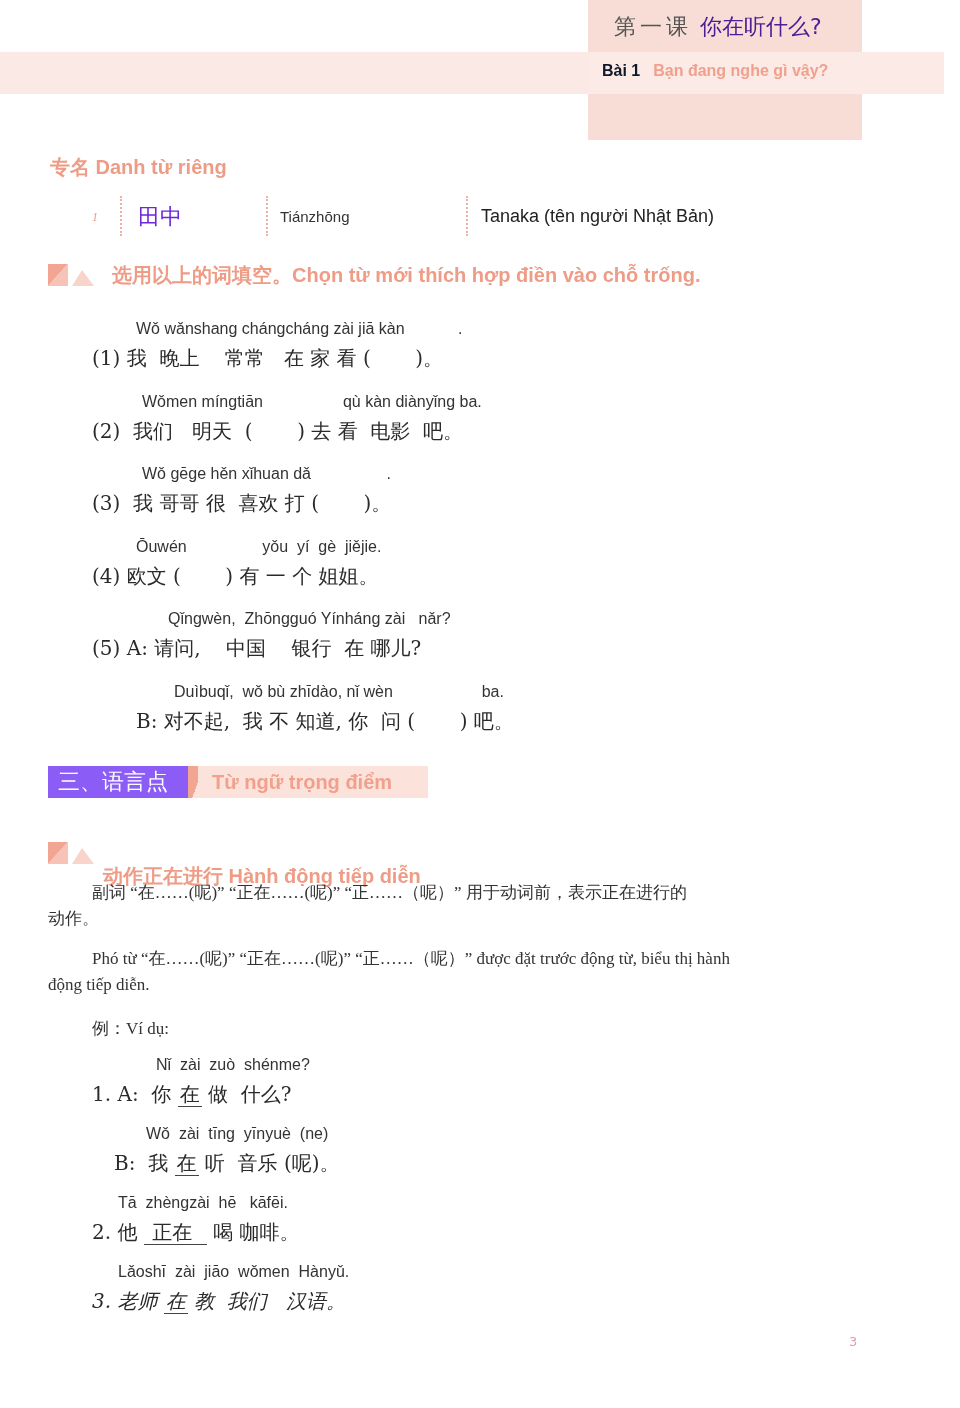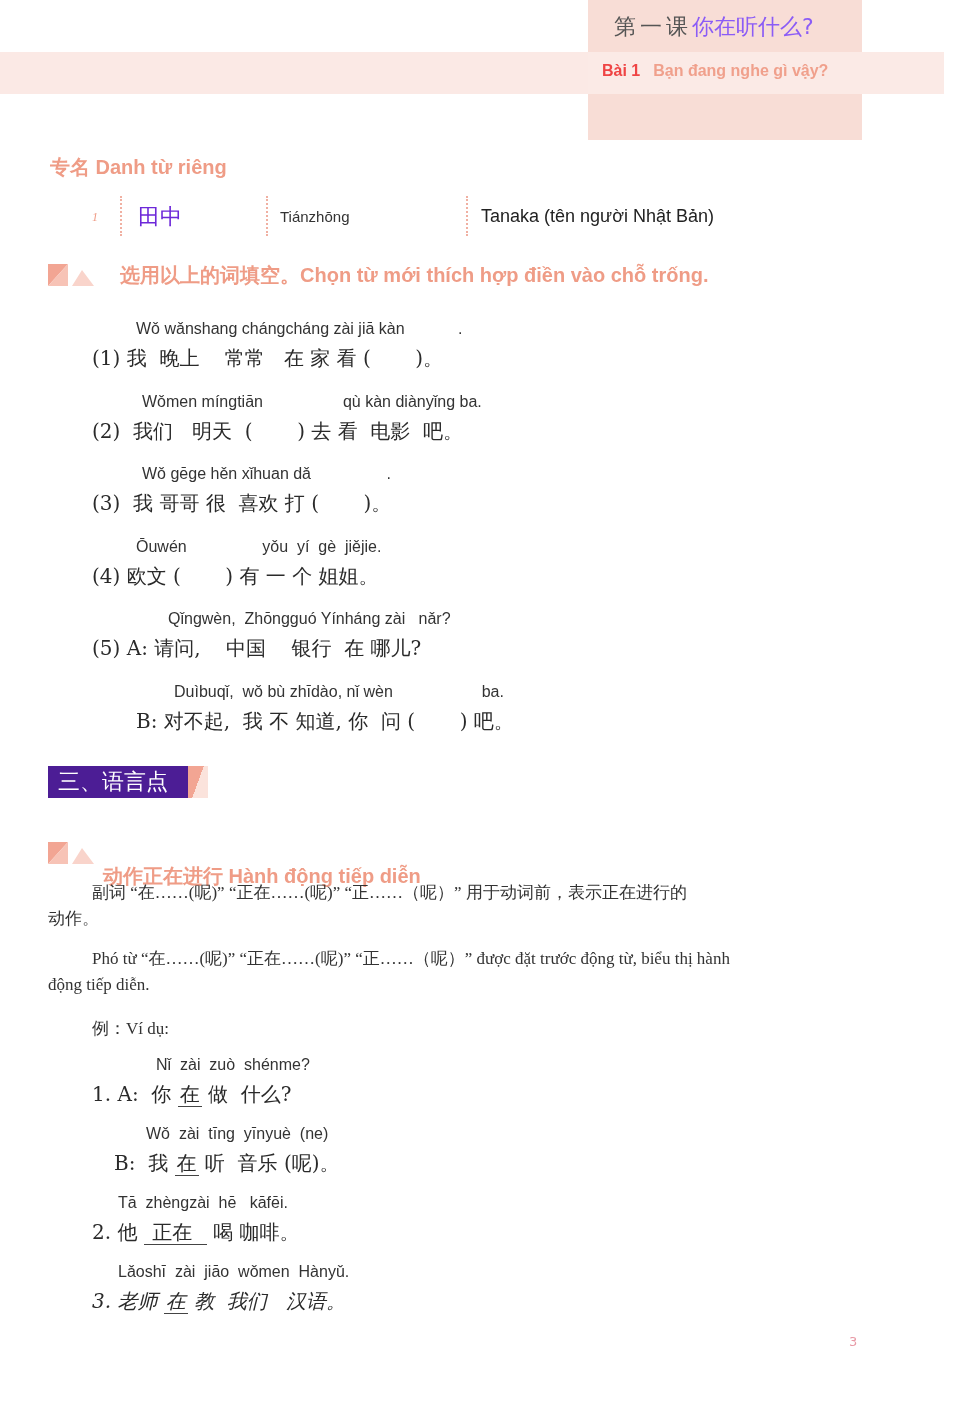--- a/index.html
+++ b/index.html
@@ -8,42 +8,42 @@
       background: #ffffff; color: #3a3a3a;
       font-family: "DejaVu Sans", sans-serif;
     }
     .abs { position: absolute; }
     
     .band-wide { left: 0; top: 52px; width: 944px; height: 42px; background: #fbe9e5; }
     .band-box { left: 588px; top: 0; width: 274px; height: 140px; background: #f8ddd6; }
     .band-sub { left: 588px; top: 52px; width: 356px; height: 42px; background: #fbeae6; }
     .lesson-cn { left: 614px; top: 12px; font-size: 22px; white-space: nowrap; }
     .lesson-cn .num { color: #555; letter-spacing: 4px; }
-    .lesson-cn .title { color: #8b5cf6; }
+    .lesson-cn .title { color: #4c1d95; margin-left: 8px; }
     .lesson-vi { left: 602px; top: 62px; font-size: 16px; font-weight: bold; white-space: nowrap; font-family: "Liberation Sans", sans-serif; }
-    .lesson-vi .num { color: #ef4444; }
+    .lesson-vi .num { color: #0f172a; }
     .lesson-vi .title { color: #f0a08c; margin-left: 13px; }
 
     .accent { color: #ef9c86; }
     .sec-title { font-size: 20px; font-weight: bold; white-space: nowrap; font-family: Liberation Sans, sans-serif; }
 
     .vocab-row { left: 90px; top: 196px; height: 40px; width: 700px; }
     .vocab-num { position: absolute; left: 2px; top: 14px; font-size: 12px; color: #ef9c86; font-style: italic; font-family: "Liberation Serif", serif; }
     .dots { position: absolute; top: 0; height: 40px; border-left: 2px dotted #f0b0a2; }
     .vocab-hanzi { position: absolute; left: 48px; top: 6px; font-size: 22px; color: #6d28d9; font-family: "DejaVu Serif", serif; }
     .vocab-pinyin { position: absolute; left: 190px; top: 12px; font-size: 15px; color: #333; font-family: "Liberation Sans", sans-serif; }
     .vocab-mean { position: absolute; left: 391px; top: 10px; font-size: 18px; color: #222; font-family: Liberation Sans, sans-serif; white-space: nowrap; }
 
     .tri-icon { width: 46px; height: 22px; position: absolute; }
 
     .py { font-size: 16px; color: #333; white-space: pre; font-family: "Liberation Sans", sans-serif; text-align: right; }
     .cn { font-size: 20px; color: #2a2a2a; white-space: pre; font-family: "DejaVu Serif", serif; }
 
     .banner { left: 48px; top: 766px; height: 32px; width: 380px; }
-    .banner-left { position: absolute; left: 0; top: 0; width: 150px; height: 32px; background: #4c1d95; color: #fff; font-size: 22px; line-height: 32px; padding-left: 10px; box-sizing: border-box; white-space: nowrap; }
+    .banner-left { position: absolute; left: 0; top: 0; width: 150px; height: 32px; background: #8b5cf6; color: #fff; font-size: 22px; line-height: 32px; padding-left: 10px; box-sizing: border-box; white-space: nowrap; }
     .banner-right { position: absolute; left: 150px; top: 0; width: 230px; height: 32px; background: #fbe3dc; color: #f0a08c; font-size: 20px; font-weight: bold; line-height: 32px; padding-left: 14px; box-sizing: border-box; white-space: nowrap; font-family: "Liberation Sans", sans-serif; }
     .banner-slash { position: absolute; left: 140px; top: 0; width: 20px; height: 32px; background: linear-gradient(110deg, #f2a593 50%, #fbe3dc 50%); }
 
     .para { font-size: 17px; color: #333; line-height: 26px; font-family: "Liberation Serif", serif; }
     .ul { border-bottom: 1px solid #444; padding: 0 2px; }
     .page-num { left: 849px; top: 1334px; font-size: 13px; color: #e89aa6; }
   </style>
 </head>
 <body>
 
@@ -66,40 +66,41 @@
   <span class="vocab-pinyin">Tiánzhōng</span>
   <span class="dots" style="left:376px;"></span>
   <span class="vocab-mean">Tanaka (tên người Nhật Bản)</span>
 </div>
 
 <svg class="tri-icon" style="left:48px; top:264px;" viewBox="0 0 46 22">
   <polygon points="0,22 20,0 0,0" fill="#f2a593"></polygon>
     <polygon points="0,22 20,0 20,22" fill="#f7c3b6"></polygon>
   <polygon points="24,22 34,6 46,22" fill="#f9d4cb"></polygon>
 </svg>
-<div class="abs sec-title accent" style="left:120px; top:262px;">
+<div class="abs sec-title accent" style="left:112px; top:262px;">
   <span>选用以上的词填空。</span><span>Chọn từ mới thích hợp điền vào chỗ trống.</span>
 </div>
 
 <div class="abs py" style="left:136px; top:320px;">Wǒ wǎnshang chángcháng zài jiā kàn            .</div>
 <div class="abs cn" style="left:92px; top:345px;">(1) 我  晚上    常常   在 家 看 (       )。</div>
 <div class="abs py" style="left:142px; top:393px;">Wǒmen míngtiān                  qù kàn diànyǐng ba.</div>
 <div class="abs cn" style="left:92px; top:418px;">(2)  我们   明天  (       ) 去 看  电影  吧。</div>
 <div class="abs py" style="left:142px; top:465px;">Wǒ gēge hěn xǐhuan dǎ                 .</div>
 <div class="abs cn" style="left:92px; top:490px;">(3)  我 哥哥 很  喜欢 打 (       )。</div>
 <div class="abs py" style="left:136px; top:538px;">Ōuwén                 yǒu  yí  gè  jiějie.</div>
 <div class="abs cn" style="left:92px; top:563px;">(4) 欧文 (       ) 有 一 个 姐姐。</div>
 <div class="abs py" style="left:168px; top:610px;">Qǐngwèn,  Zhōngguó Yínháng zài   nǎr?</div>
 <div class="abs cn" style="left:92px; top:635px;">(5) A: 请问,    中国    银行  在 哪儿?</div>
 <div class="abs py" style="left:174px; top:683px;">Duìbuqǐ,  wǒ bù zhīdào, nǐ wèn                    ba.</div>
 <div class="abs cn" style="left:136px; top:708px;">B: 对不起,  我 不 知道, 你  问 (       ) 吧。</div>
 
 <div class="abs banner">
   <div class="banner-left">三、语言点</div>
   <div class="banner-slash"></div>
+  <div class="banner-right">Từ ngữ trọng điểm</div>
 </div>
 
 <svg class="tri-icon" style="left:48px; top:842px;" viewBox="0 0 46 22">
   <polygon points="0,22 20,0 0,0" fill="#f2a593"></polygon>
     <polygon points="0,22 20,0 20,22" fill="#f7c3b6"></polygon>
   <polygon points="24,22 34,6 46,22" fill="#f9d4cb"></polygon>
 </svg>
 <div class="abs sec-title accent" style="left:103px; top:840px;margin-top:23px;">动作正在进行 Hành động tiếp diễn</div>
 
 <div class="abs para" style="left:92px; top:880px;">副词 “在……(呢)” “正在……(呢)” “正……（呢）” 用于动词前，表示正在进行的</div>

